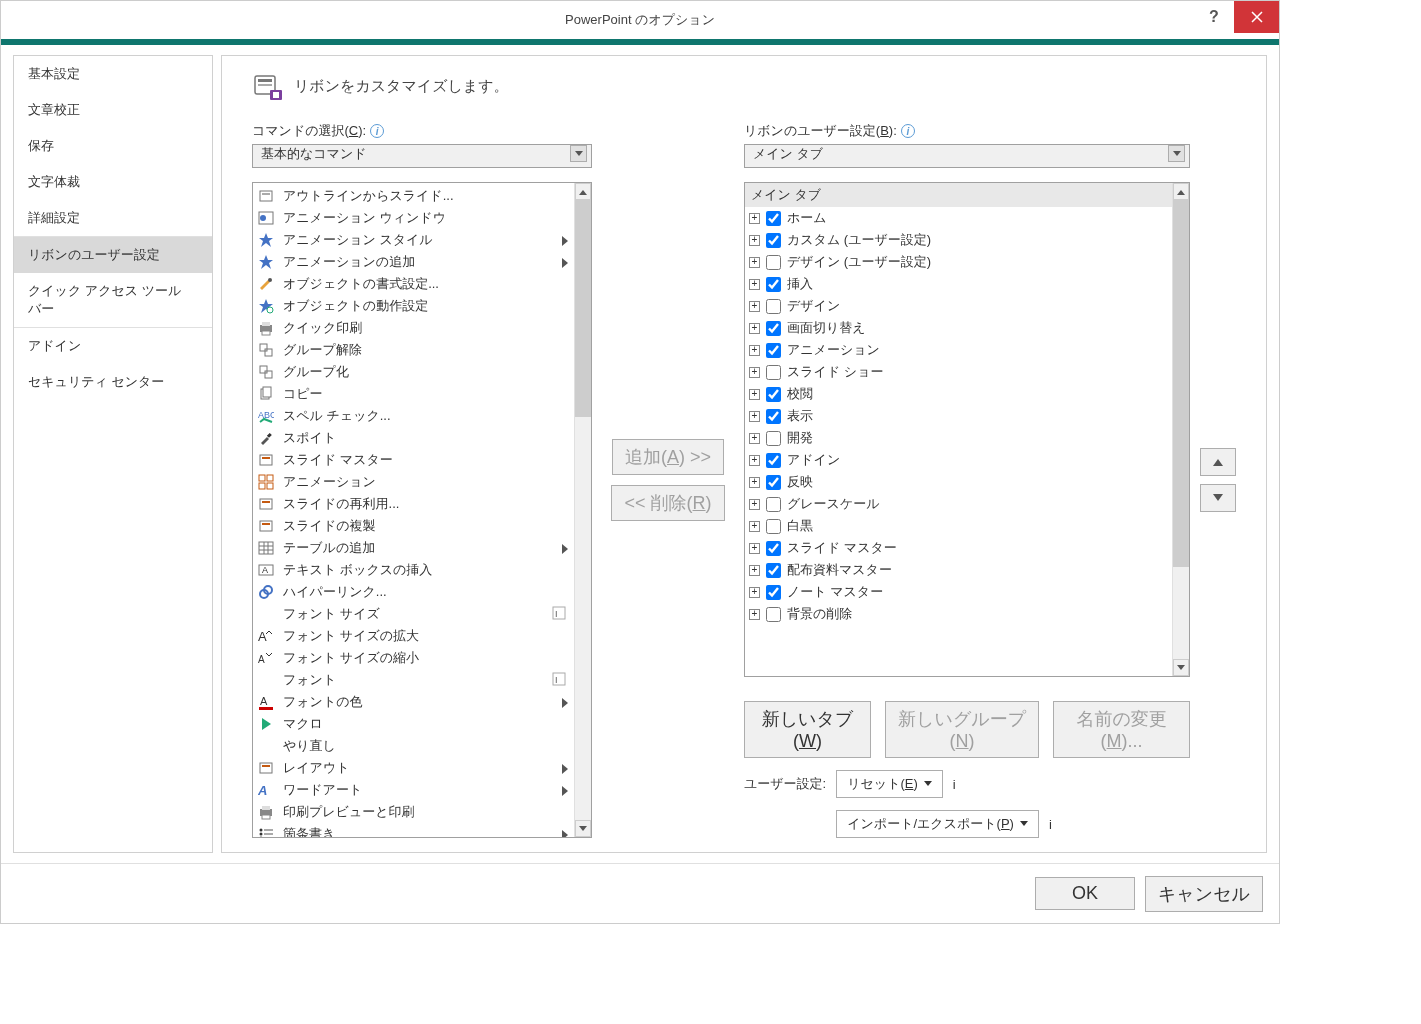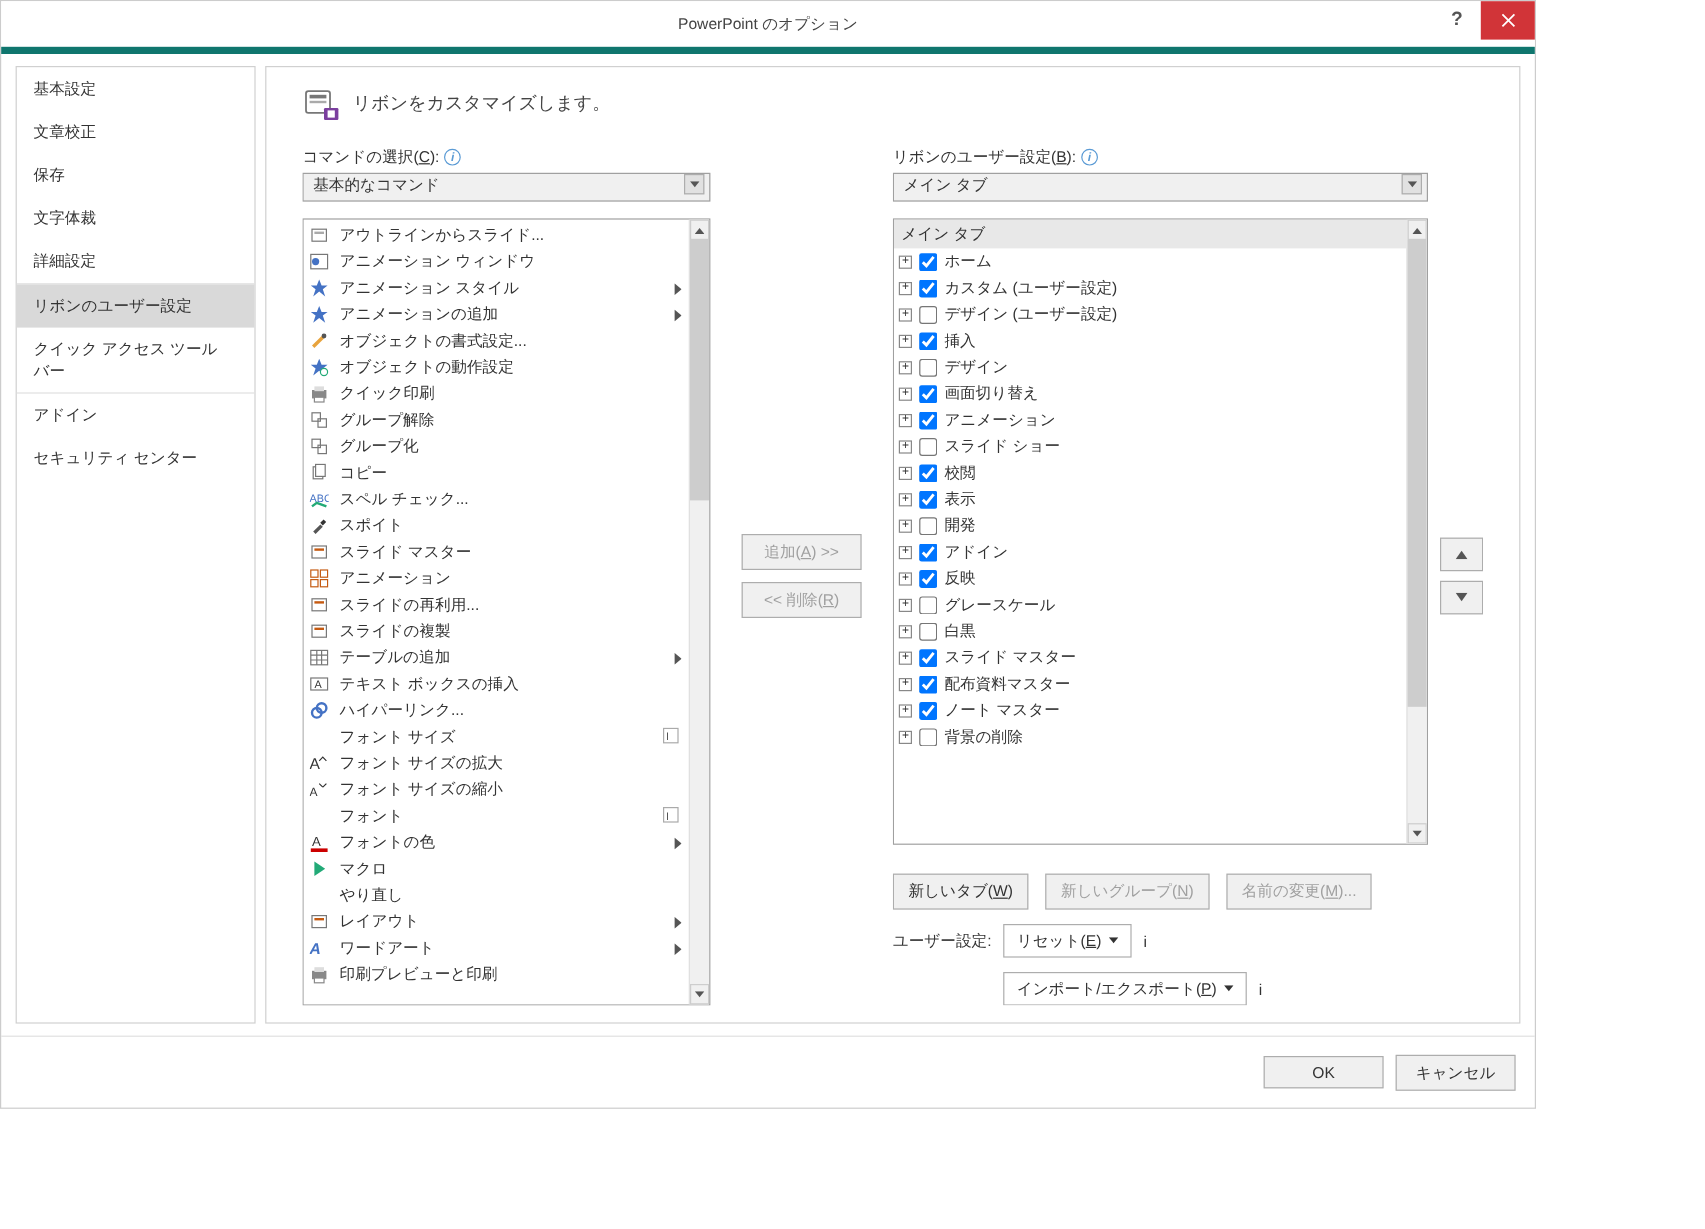--- a/index.html
+++ b/index.html
@@ -37,21 +37,21 @@
 .scrollbar .strack { flex: 1; position: relative; }
 .scrollbar .sthumb { position: absolute; left: 0; right: 0; background: #cdcdcd; }
 .cmd-item { display: flex; align-items: flex-end; height: 22px; padding: 0 4px; gap: 8px; cursor: pointer; }
 .cmd-item .ci { width: 18px; height: 18px; display: flex; align-items: center; justify-content: center; flex-shrink: 0; }
 .cmd-item .ct { flex: 1; white-space: nowrap; overflow: hidden; font-size: 13px; color: #333; }
 .cmd-item .submenu { margin-right: 2px; }
 .tree-header { background: #e8e8e8; padding: 3px 6px; font-weight: 500; }
 .tree-item { display: flex; align-items: center; height: 22px; padding: 0 4px; gap: 4px; cursor: pointer; }
 .tree-item .expander { width: 11px; height: 11px; border: 1px solid #888; display: flex; align-items: center; justify-content: center; font-size: 10px; line-height: 1; background: #fff; }
 .tree-item input[type=checkbox] { width: 15px; height: 15px; margin: 0 2px; }
-.btn { border: 1px solid #adadad; background: #f0f0f0; padding: 5px 12px; font-size: 13px; cursor: pointer; color: #333; min-width: 100px; text-align: center; }
+.btn { border: 1px solid #adadad; background: #f0f0f0; padding: 5px 12px; font-size: 18px; cursor: pointer; color: #333; min-width: 100px; text-align: center; }
 .btn.disabled { color: #a0a0a0; cursor: default; }
 .arrow-btn { width: 36px; height: 28px; border: 1px solid #adadad; background: #f0f0f0; display: flex; align-items: center; justify-content: center; cursor: pointer; }
 .right-side-arrows { display: flex; flex-direction: column; gap: 8px; }
 .right-wrap { display: flex; gap: 10px; flex: 1; overflow: hidden; }
 .right-main { flex: 1; display: flex; flex-direction: column; overflow: hidden; }
 .tab-buttons { display: flex; gap: 14px; margin-top: 24px; }
 .settings-row { display: flex; align-items: center; gap: 10px; margin-top: 12px; }
 .dropdown-btn { border: 1px solid #adadad; background: #fff; padding: 4px 10px; display: flex; align-items: center; gap: 6px; cursor: pointer; }
 .footer { height: 60px; border-top: 1px solid #e0e0e0; display: flex; align-items: center; justify-content: flex-end; padding: 0 16px; gap: 10px; }
 .u { text-decoration: underline; }
@@ -386,20 +386,36 @@
                 <div class="cmd-item">
                   <span class="ci">
                     <svg width="16" height="16" viewBox="0 0 16 16">
                       <rect x="2" y="5" width="12" height="7" fill="#888"></rect>
                       <rect x="4" y="2" width="8" height="4" fill="#ddd"></rect>
                       <rect x="4" y="11" width="8" height="4" fill="#fff" stroke="#888"></rect>
                     </svg>
                   </span>
                   <span class="ct">印刷プレビューと印刷</span>
                 </div>
+                <div class="cmd-item">
+                  <span class="ci">
+                    <svg width="16" height="16" viewBox="0 0 16 16">
+                      <circle cx="3" cy="4" r="1.5" fill="#333"></circle>
+                      <rect x="6" y="3" width="9" height="2" fill="#aaa"></rect>
+                      <circle cx="3" cy="8" r="1.5" fill="#333"></circle>
+                      <rect x="6" y="7" width="9" height="2" fill="#aaa"></rect>
+                      <circle cx="3" cy="12" r="1.5" fill="#333"></circle>
+                      <rect x="6" y="11" width="9" height="2" fill="#aaa"></rect>
+                    </svg>
+                  </span>
+                  <span class="ct">箇条書き</span>
+                  <span class="submenu"><svg width="6" height="10" viewBox="0 0 6 10">
+                      <path d="M0 0 L6 5 L0 10 Z" fill="#555"></path>
+                    </svg></span>
+                </div>
               </div>
             <div class="scrollbar">
               <div class="sbtn">
                   <svg width="8" height="6" viewBox="0 0 8 6">
                     <path d="M0 6 L4 1 L8 6" fill="#555"></path>
                   </svg>
                 </div>
               <div class="strack">
                   <div class="sthumb" style="top:0;height:35%"></div>
                 </div>

